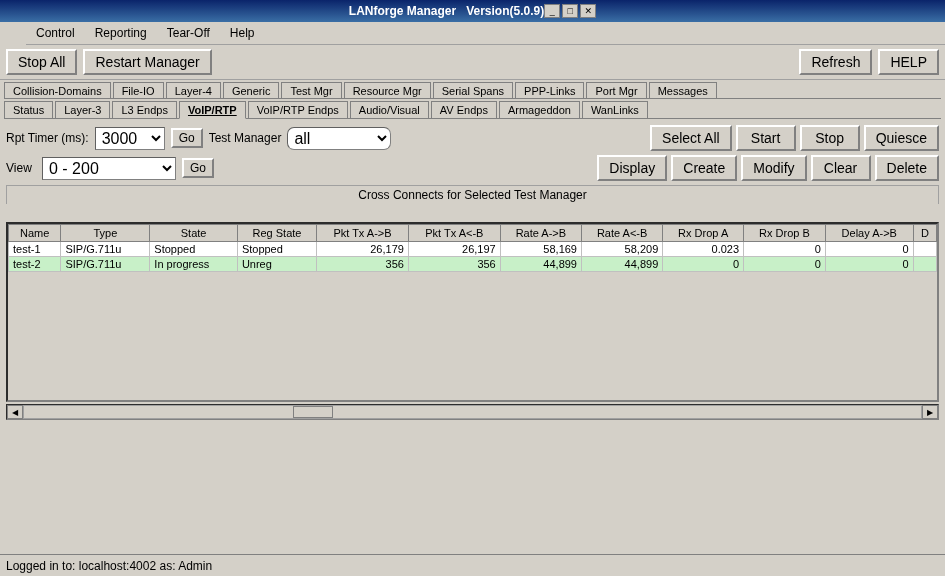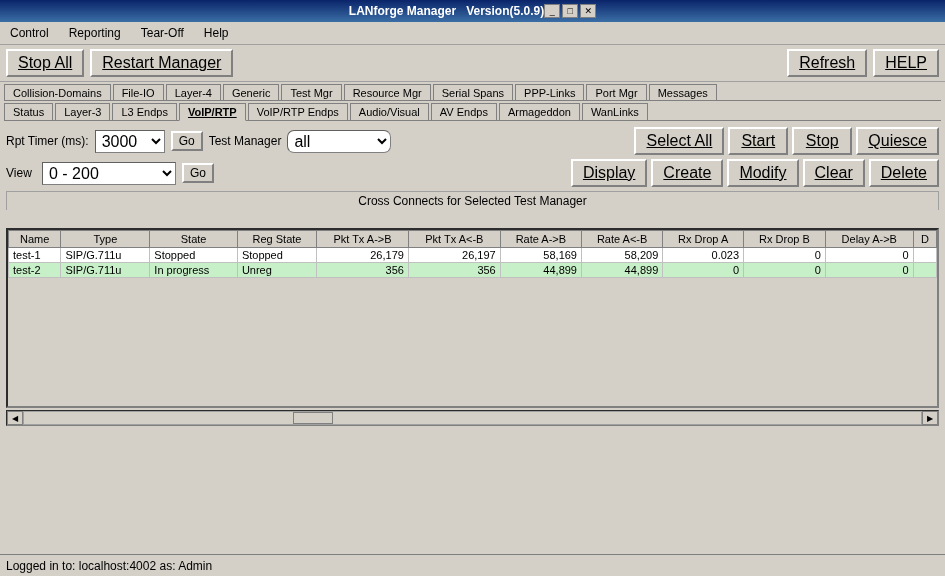--- a/index.html
+++ b/index.html
@@ -41,20 +41,21 @@
       align-items: center;
       justify-content: center;
       line-height: 1;
     }
     .menu-bar {
       background: #d4d0c8;
       display: flex;
       padding: 2px 4px;
       gap: 8px;
       border-bottom: 1px solid #a0a0a0;
+      margin-left: 26px;
     }
     .menu-item {
       padding: 2px 6px;
       cursor: pointer;
       font-size: 12px;
     }
     .toolbar {
       background: #d4d0c8;
       display: flex;
       padding: 4px 6px;
@@ -63,24 +64,23 @@
       border-bottom: 1px solid #a0a0a0;
     }
     .btn {
       background: #d4d0c8;
       border: 2px solid;
       border-top-color: #ffffff;
       border-left-color: #ffffff;
       border-right-color: #808080;
       border-bottom-color: #808080;
       padding: 3px 10px;
-      font-size: 16px;
+      font-size: 14px;
       cursor: pointer;
       min-width: 60px;
-      text-decoration: underline;
     }
     .tabs-row1, .tabs-row2 {
       display: flex;
       background: #d4d0c8;
       padding: 2px 4px 0 4px;
       gap: 2px;
     }
     .tab {
       background: #d4d0c8;
       border: 1px solid #808080;

